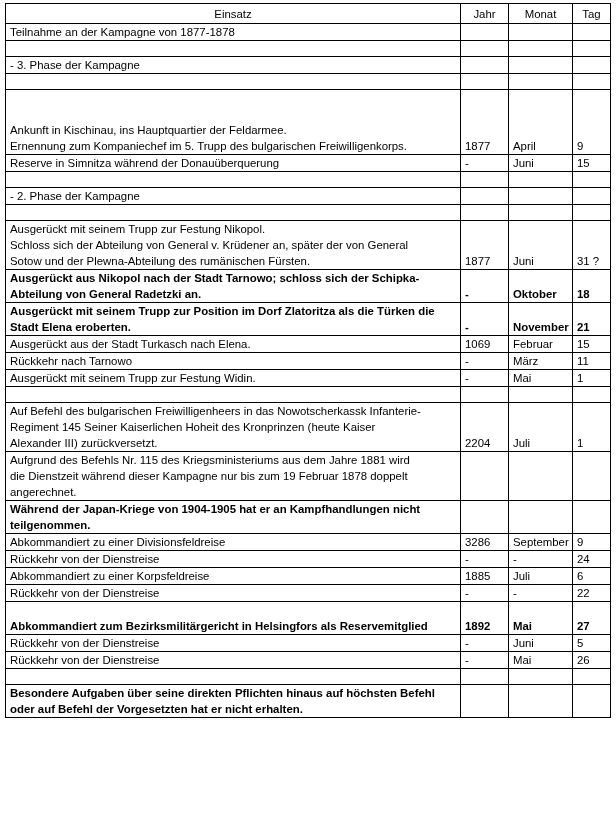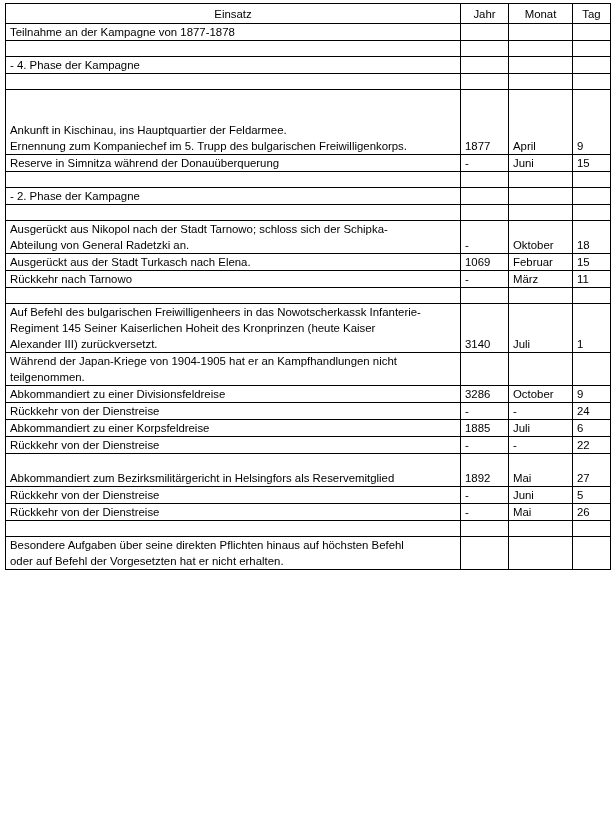--- a/index.html
+++ b/index.html
@@ -56,21 +56,21 @@
   td.num, th.num {
     text-align: center;
     padding-left: 0;
     padding-right: 0;
   }
   td.bold {
     font-weight: bold;
     padding-left: 9px;
   }
   tr.r1 td { height: 16px; }
-  tr.r2 td { height: 32px; }
+  tr.r2 td { height: 32px; font-weight: bold; }
   tr.r3 td { height: 48px; }
   tr.r4 td { height: 64px; }
   tr.spacer td { height: 15px; }
 </style>
 </head>
 <body>
 
 <div id="sheet">
   <table class="record">
     <colgroup>
@@ -94,21 +94,21 @@
           <td class="num"></td>
           <td class="num"></td>
         </tr>
         <tr class="r1 spacer">
           <td></td>
           <td class="num"></td>
           <td class="num"></td>
           <td class="num"></td>
         </tr>
         <tr class="r1">
-          <td class="bold">- 4. Phase der Kampagne</td>
+          <td class="bold">- 3. Phase der Kampagne</td>
           <td class="num"></td>
           <td class="num"></td>
           <td class="num"></td>
         </tr>
         <tr class="r1 spacer">
           <td></td>
           <td class="num"></td>
           <td class="num"></td>
           <td class="num"></td>
         </tr>
@@ -136,64 +136,93 @@
           <td class="num"></td>
           <td class="num"></td>
           <td class="num"></td>
         </tr>
         <tr class="r1 spacer">
           <td></td>
           <td class="num"></td>
           <td class="num"></td>
           <td class="num"></td>
         </tr>
+        <tr class="r3">
+          <td>Ausgerückt mit seinem Trupp zur  Festung Nikopol.
+Schloss sich der Abteilung von General v. Krüdener an,  später der von General
+Sotow und der Plewna-Abteilung des rumänischen Fürsten.</td>
+          <td class="num">1877</td>
+          <td class="num">Juni</td>
+          <td class="num">31 ?</td>
+        </tr>
         <tr class="r2">
           <td>Ausgerückt aus Nikopol nach der Stadt Tarnowo;  schloss sich der Schipka-
 Abteilung von General Radetzki  an.</td>
           <td class="num">-</td>
           <td class="num">Oktober</td>
           <td class="num">18</td>
+        </tr>
+        <tr class="r2">
+          <td>Ausgerückt mit seinem Trupp zur Position im Dorf  Zlatoritza als die Türken die
+Stadt  Elena eroberten.</td>
+          <td class="num">-</td>
+          <td class="num">November</td>
+          <td class="num">21</td>
         </tr>
         <tr class="r1">
           <td>Ausgerückt aus der Stadt Turkasch nach Elena.</td>
           <td class="num">1069</td>
           <td class="num">Februar</td>
           <td class="num">15</td>
         </tr>
         <tr class="r1">
           <td>Rückkehr nach Tarnowo</td>
           <td class="num">-</td>
           <td class="num">März</td>
           <td class="num">11</td>
         </tr>
+        <tr class="r1">
+          <td>Ausgerückt mit seinem Trupp zur Festung Widin.</td>
+          <td class="num">-</td>
+          <td class="num">Mai</td>
+          <td class="num">1</td>
+        </tr>
         <tr class="r1 spacer">
           <td></td>
           <td class="num"></td>
           <td class="num"></td>
           <td class="num"></td>
         </tr>
         <tr class="r3">
           <td>Auf Befehl des bulgarischen Freiwilligenheers in das Nowotscherkassk  Infanterie-
 Regiment  145 Seiner Kaiserlichen Hoheit  des Kronprinzen (heute Kaiser
 Alexander III) zurückversetzt.</td>
-          <td class="num">3140</td>
+          <td class="num">2204</td>
           <td class="num">Juli</td>
           <td class="num">1</td>
         </tr>
+        <tr class="r3">
+          <td>Aufgrund des Befehls Nr. 115 des Kriegsministeriums  aus dem Jahre  1881 wird
+die Dienstzeit während dieser Kampagne  nur bis zum 19 Februar 1878 doppelt
+angerechnet.</td>
+          <td class="num"></td>
+          <td class="num"></td>
+          <td class="num"></td>
+        </tr>
         <tr class="r2">
           <td>Während der Japan-Kriege  von 1904-1905 hat er an Kampfhandlungen nicht
 teilgenommen.</td>
           <td class="num"></td>
           <td class="num"></td>
           <td class="num"></td>
         </tr>
         <tr class="r1">
           <td>Abkommandiert  zu einer Divisionsfeldreise</td>
           <td class="num">3286</td>
-          <td class="num">October</td>
+          <td class="num">September</td>
           <td class="num">9</td>
         </tr>
         <tr class="r1">
           <td>Rückkehr von der Dienstreise</td>
           <td class="num">-</td>
           <td class="num">-</td>
           <td class="num">24</td>
         </tr>
         <tr class="r1">
           <td>Abkommandiert  zu einer Korpsfeldreise</td>

